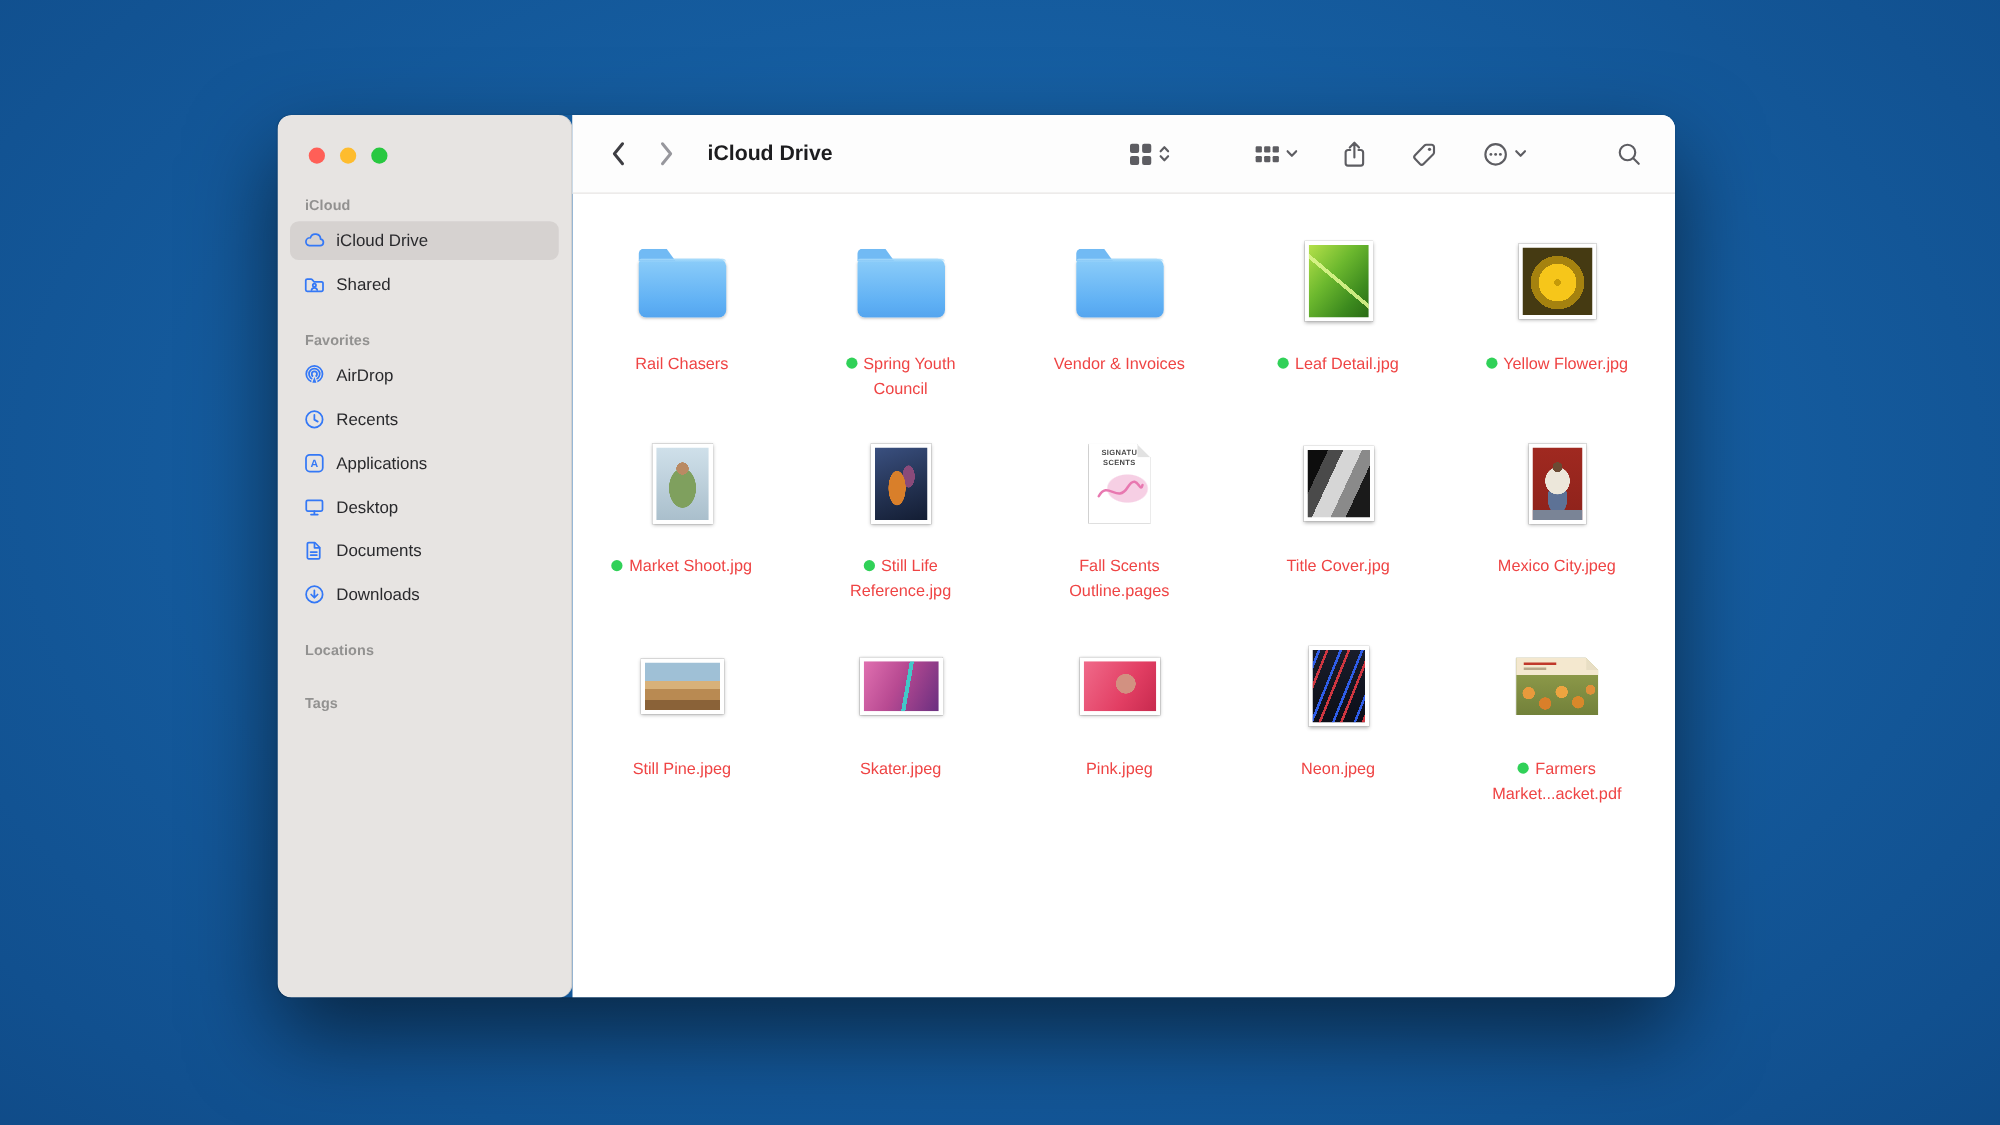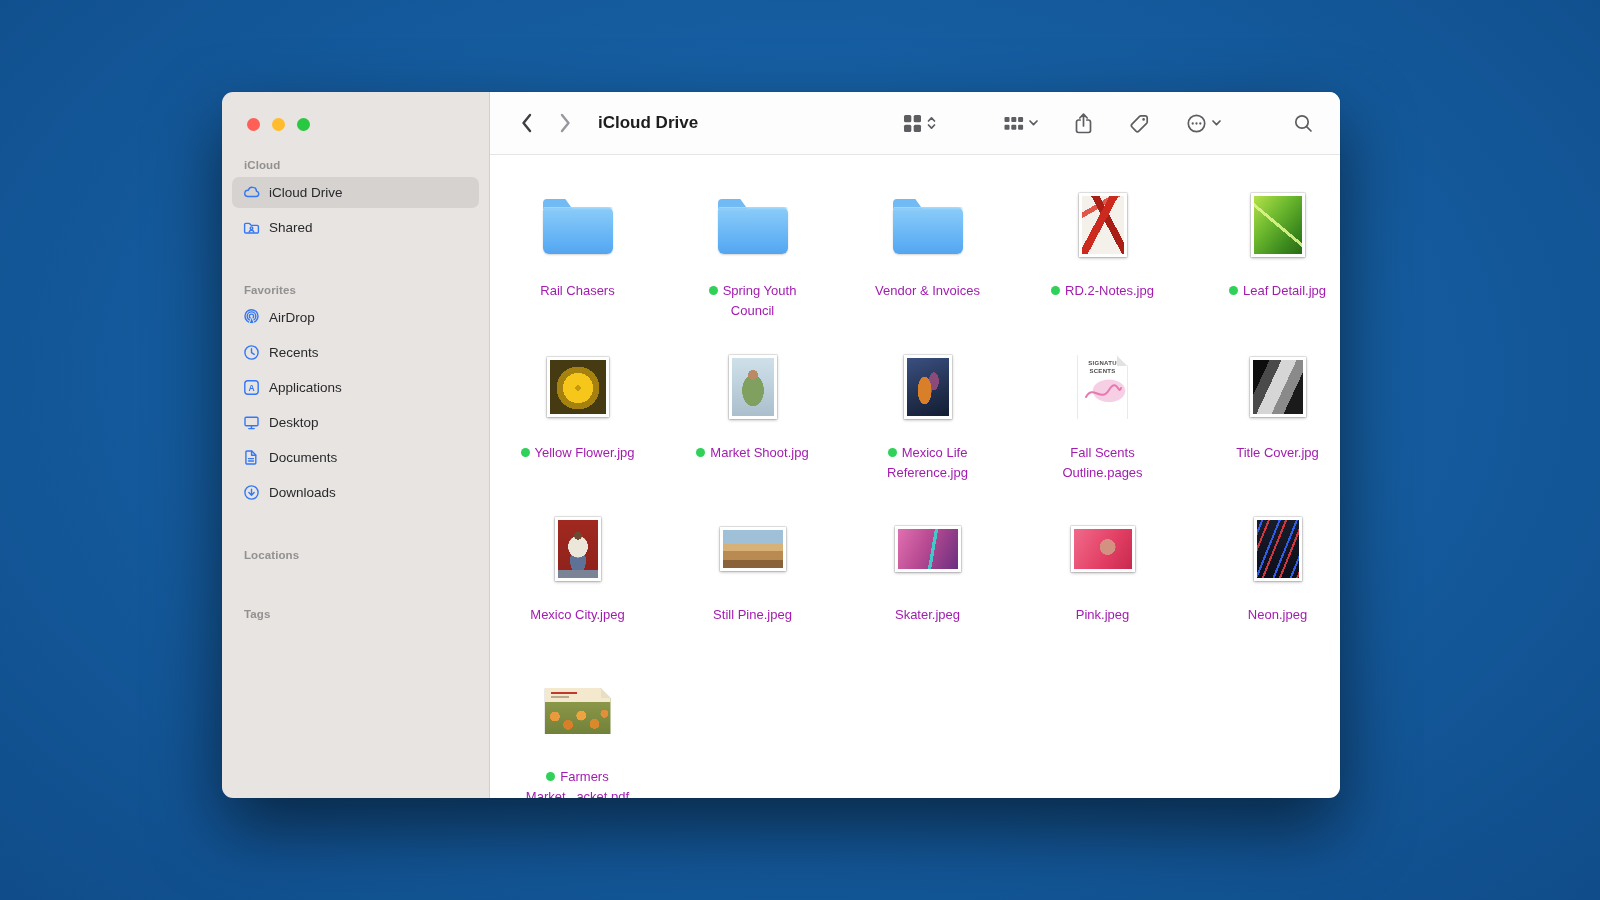--- a/index.html
+++ b/index.html
@@ -7,29 +7,29 @@
   body {
     font-family: "Liberation Sans", sans-serif;
     background: radial-gradient(130% 150% at 50% 42%, #1a6cb4 0%, #11508f 48%, #082e5f 100%);
   }
   .window {
     position: absolute; left: 222px; top: 92px; width: 1118px; height: 706px;
     border-radius: 11px; overflow: hidden; display: flex;
     box-shadow: 0 30px 70px rgba(0,0,0,.55), 0 0 1px rgba(0,0,0,.35);
   }
   
-  .sidebar { width: 268px; flex-shrink: 0; background: #e7e4e2; border-right: 1px solid #d2cfcd; }
+  .sidebar { width: 236px; flex-shrink: 0; background: #e7e4e2; border-right: 1px solid #d2cfcd; border-radius: 11px; }
   .traffic { display: flex; gap: 12px; padding: 26px 0 0 25px; }
   .light { width: 13px; height: 13px; border-radius: 50%; }
   .light.red { background: #ff5f57; }
   .light.yellow { background: #febc2e; }
   .light.green { background: #28c840; }
   .nav { padding-top: 28px; }
   .sec { margin-top: 0; }
-  .sec + .sec { margin-top: 41px; }
+  .sec + .sec { margin-top: 24px; }
   .sec-header { font-size: 11.5px; font-weight: 700; color: #929190; padding: 0 0 6px 22px; letter-spacing: .1px; }
   .side-item {
     display: flex; align-items: center; gap: 8px; height: 31px;
     margin: 0 10px 4px 10px; padding: 0 9px; border-radius: 7px;
     font-size: 13.5px; color: #29292c; cursor: default;
   }
   .side-item.selected { background: #d6d2d0; }
   .side-icon { width: 20px; display: flex; justify-content: center; align-items: center; flex-shrink: 0; }
   .side-icon svg { stroke: #3478f6; fill: none; stroke-width: 1.4; stroke-linecap: round; stroke-linejoin: round; }
   
@@ -45,21 +45,21 @@
   .tb-right .ctl + .ctl { margin-left: 36px; }
   .tb-right .ctl.gap-lg { margin-left: 68px; }
   .tb-right .ctl.gap-xl { margin-left: 72px; }
   .tico { stroke: #5d5d62; fill: none; stroke-width: 1.7; stroke-linecap: round; stroke-linejoin: round; }
   .tfill { fill: #5d5d62; }
   
   .content { flex: 1; padding-top: 24px; overflow: hidden; }
   .grid { display: grid; grid-template-columns: repeat(5, 175px); grid-auto-rows: 162px; }
   .cell { display: flex; flex-direction: column; align-items: center; cursor: default; }
   .icon-box { height: 92px; display: flex; align-items: center; justify-content: center; margin-bottom: 10px; }
-  .label { font-size: 13px; line-height: 1.5; color: #a21caf; text-align: center; max-width: 116px; }
+  .label { font-size: 13px; line-height: 1.5; color: #ef4444; text-align: center; max-width: 116px; }
   .dot { display: inline-block; width: 9px; height: 9px; border-radius: 50%; background: #30d158; margin-right: 5px; }
   
   .folder {
     position: relative; width: 70px; height: 47px; margin-top: 11px;
     background: linear-gradient(180deg, #8ccdf9 0%, #5fb0f4 75%, #54a5ef 100%);
     border-radius: 4px 6px 6px 6px; box-shadow: 0 1px 2px rgba(0,0,0,.18);
   }
   .folder::before {
     content: ''; position: absolute; top: -8px; left: 0; width: 30px; height: 10px;
     background: #71baf4; border-radius: 4px 6px 0 0;
@@ -335,26 +335,20 @@
           <div class="label"><span class="dot"></span><span>Spring Youth Council</span></div>
         </div>
 
         <div class="cell">
           <div class="icon-box">
               <div class="folder"></div>
             </div>
           <div class="label"><span>Vendor &amp; Invoices</span></div>
         </div>
 
-        <div class="cell">
-          <div class="icon-box">
-              <div class="thumb t-rd2"></div>
-            </div>
-          <div class="label"><span class="dot"></span><span>RD.2-Notes.jpg</span></div>
-        </div>
 
         <div class="cell">
           <div class="icon-box">
               <div class="thumb t-leaf"></div>
             </div>
           <div class="label"><span class="dot"></span><span>Leaf Detail.jpg</span></div>
         </div>
 
         <div class="cell">
           <div class="icon-box">
@@ -367,21 +361,21 @@
           <div class="icon-box">
               <div class="thumb t-rooftop"></div>
             </div>
           <div class="label"><span class="dot"></span><span>Market Shoot.jpg</span></div>
         </div>
 
         <div class="cell">
           <div class="icon-box">
               <div class="thumb t-still"></div>
             </div>
-          <div class="label"><span class="dot"></span><span>Mexico Life Reference.jpg</span></div>
+          <div class="label"><span class="dot"></span><span>Still Life Reference.jpg</span></div>
         </div>
 
         <div class="cell">
           <div class="icon-box">
             <div class="doc t-fallscents">
               <span class="doc-text">SIGNATU SCENTS</span>
               <svg class="squiggle" width="40" height="22" viewBox="0 0 40 22">
                   <path d="M3 15 C10 2, 18 21, 26 8 S36 14, 38 6" stroke="#e878b0" fill="none" stroke-width="2" stroke-linecap="round"></path>
                 </svg>
             </div>

